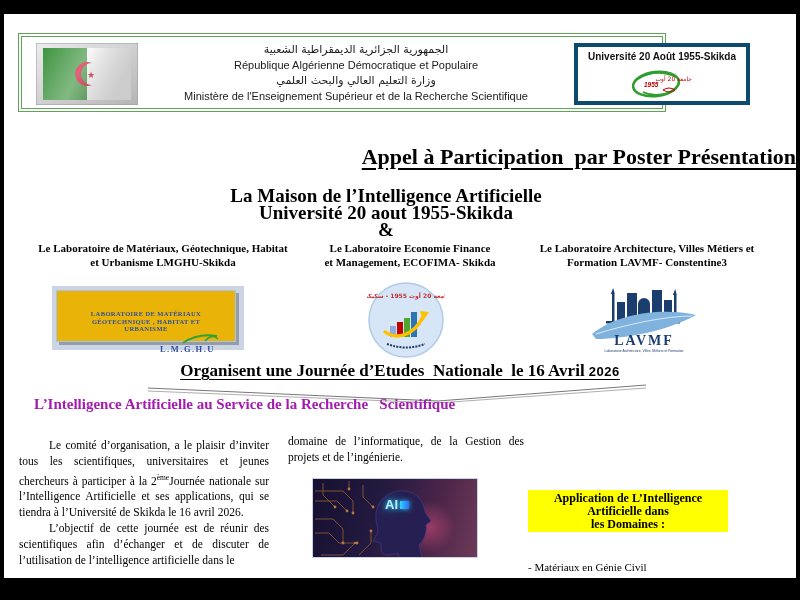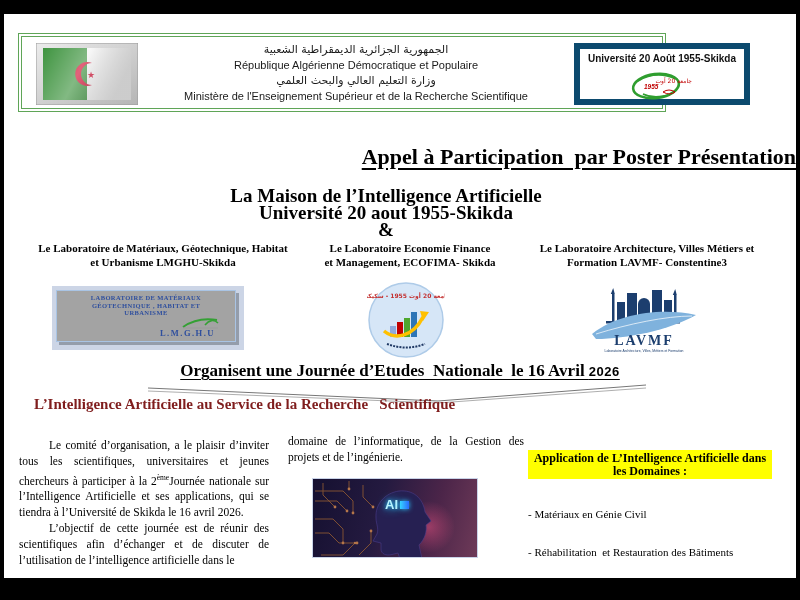--- a/index.html
+++ b/index.html
@@ -7,53 +7,53 @@
               font-family:"Liberation Serif", serif; }
   .page { position:absolute; left:4px; top:14px; width:792px; height:564px; background:#fff; }
   .abs { position:absolute; }
 
   
   .hdr { left:14px; top:19px; width:648px; height:79px; border:4px double #5fa557; background:#fff; }
   .flag { left:14px; top:6px; width:102px; height:62px; }
   .hdr-center { left:118px; top:5px; width:432px; text-align:center;
                 font-family:"Liberation Sans", sans-serif; font-size:11px; line-height:15.5px; color:#1a1a1a; }
   .arabic { font-family:"DejaVu Sans", sans-serif; direction:rtl; }
-  .uni-box { left:552px; top:6px; width:176px; height:62px; border:6px solid #0c4a6e;
+  .uni-box { left:552px; top:6px; width:176px; height:62px; border:4px solid #0c4a6e;
              background:#fff; text-align:center; padding-top:4px; }
   .uni-name { font-family:"Liberation Sans", sans-serif; font-size:10px; font-weight:bold; color:#111; }
   .uni-logo { margin-top:2px; }
 
   
   .title { left:0; top:130px; width:792px; text-align:right; font-size:22px; font-weight:bold;
            text-decoration:underline; text-decoration-thickness:2px; text-underline-offset:4px;
            white-space:pre-wrap; color:#000; }
   .orgblock { left:0; top:173px; width:764px; text-align:center; font-size:19px; font-weight:bold;
               line-height:17px; color:#000; }
   .labs-row { left:0; top:227px; width:688px; height:34px; }
   .lab { position:absolute; font-size:11px; font-weight:bold; text-align:center; line-height:14px; color:#000; }
   .lab1 { left:8px;  width:302px; }
   .lab2 { left:318px; width:176px; }
   .lab3 { left:506px; width:274px; }
 
   
   .lmghu { left:48px; top:272px; width:192px; height:64px; background:#ccd5e6; padding:4px 8px 8px 4px; }
-  .lmghu-in { width:100%; height:100%; background:#a3a3a3; border:1px solid #a9c4e4;
-              box-shadow:3px 3px 0 #949dab; text-align:center; padding-top:3px; }
+  .lmghu-in { width:100%; height:100%; background:#eab308; border:1px solid #a9c4e4;
+              box-shadow:3px 3px 0 #949dab; text-align:center; padding-top:19px; }
   .lmghu-line { font-size:6.5px; font-weight:bold; color:#2f4f9e; letter-spacing:.4px; line-height:7.5px; }
   .lmghu-ac { font-size:8.5px; font-weight:bold; color:#2f4f9e; letter-spacing:1.5px;
               text-align:right; padding-right:20px; margin-top:-1px; }
   .ecofima { left:363px; top:267px; width:78px; height:78px; }
   .lavmf { left:582px; top:268px; width:116px; height:72px; }
 
   
   .event { left:0; top:347px; width:792px; text-align:center; font-size:17px; font-weight:bold;
            text-decoration:underline; text-underline-offset:3px; white-space:pre-wrap; color:#000; }
   .event .year { font-family:"Liberation Sans", sans-serif; font-size:13px; letter-spacing:.5px; }
   .vdec { left:136px; top:368px; }
-  .theme { left:30px; top:382px; font-size:15px; font-weight:bold; color:#7f1d1d; white-space:pre-wrap; }
+  .theme { left:30px; top:382px; font-size:15px; font-weight:bold; color:#a21caf; white-space:pre-wrap; }
 
   
   .colL { left:15px; top:424px; width:250px; font-size:11.5px; line-height:15.8px;
           text-align:justify; color:#000; }
   .colL p { text-indent:30px; }
   .colL sup { font-size:7.5px; vertical-align:5px; }
   .colM { left:284px; top:419px; width:236px; font-size:11.5px; line-height:16px;
           text-align:justify; color:#000; }
 
   
@@ -63,22 +63,22 @@
   .aiimg svg { position:absolute; left:0; top:0; }
   .ai-label { position:absolute; left:72px; top:18px; font-family:"Liberation Sans", sans-serif;
               font-weight:bold; font-size:13px; color:#b9f4ff;
               text-shadow:0 0 4px #2bc9ff, 0 0 10px #2bc9ff; }
   .ai-cursor { display:inline-block; width:9px; height:8px; margin-left:2px;
                background:linear-gradient(90deg,#35d4ff,#2a6cff);
                box-shadow:0 0 5px #2bc9ff; }
 
   
   .panelR { left:524px; top:436px; width:264px; }
-  .ytitle { background:#ffff00; width:244px; text-align:center; font-weight:bold;
-            font-size:12px; line-height:13px; padding:2px 0 1px 0; color:#000; }
+  .ytitle { background:#ffff00; width:200px; text-align:center; font-weight:bold;
+            font-size:12px; line-height:13px; padding:2px 0 1px 0; color:#000;margin-top:40px; }
   .items { margin-top:4px; font-size:11px; line-height:12.6px; color:#000; white-space:pre-wrap; }
 </style>
 </head>
 <body>
 
 <div class="page">
 
   <div class="abs hdr">
 
     <svg class="abs flag" viewBox="0 0 102 62">

